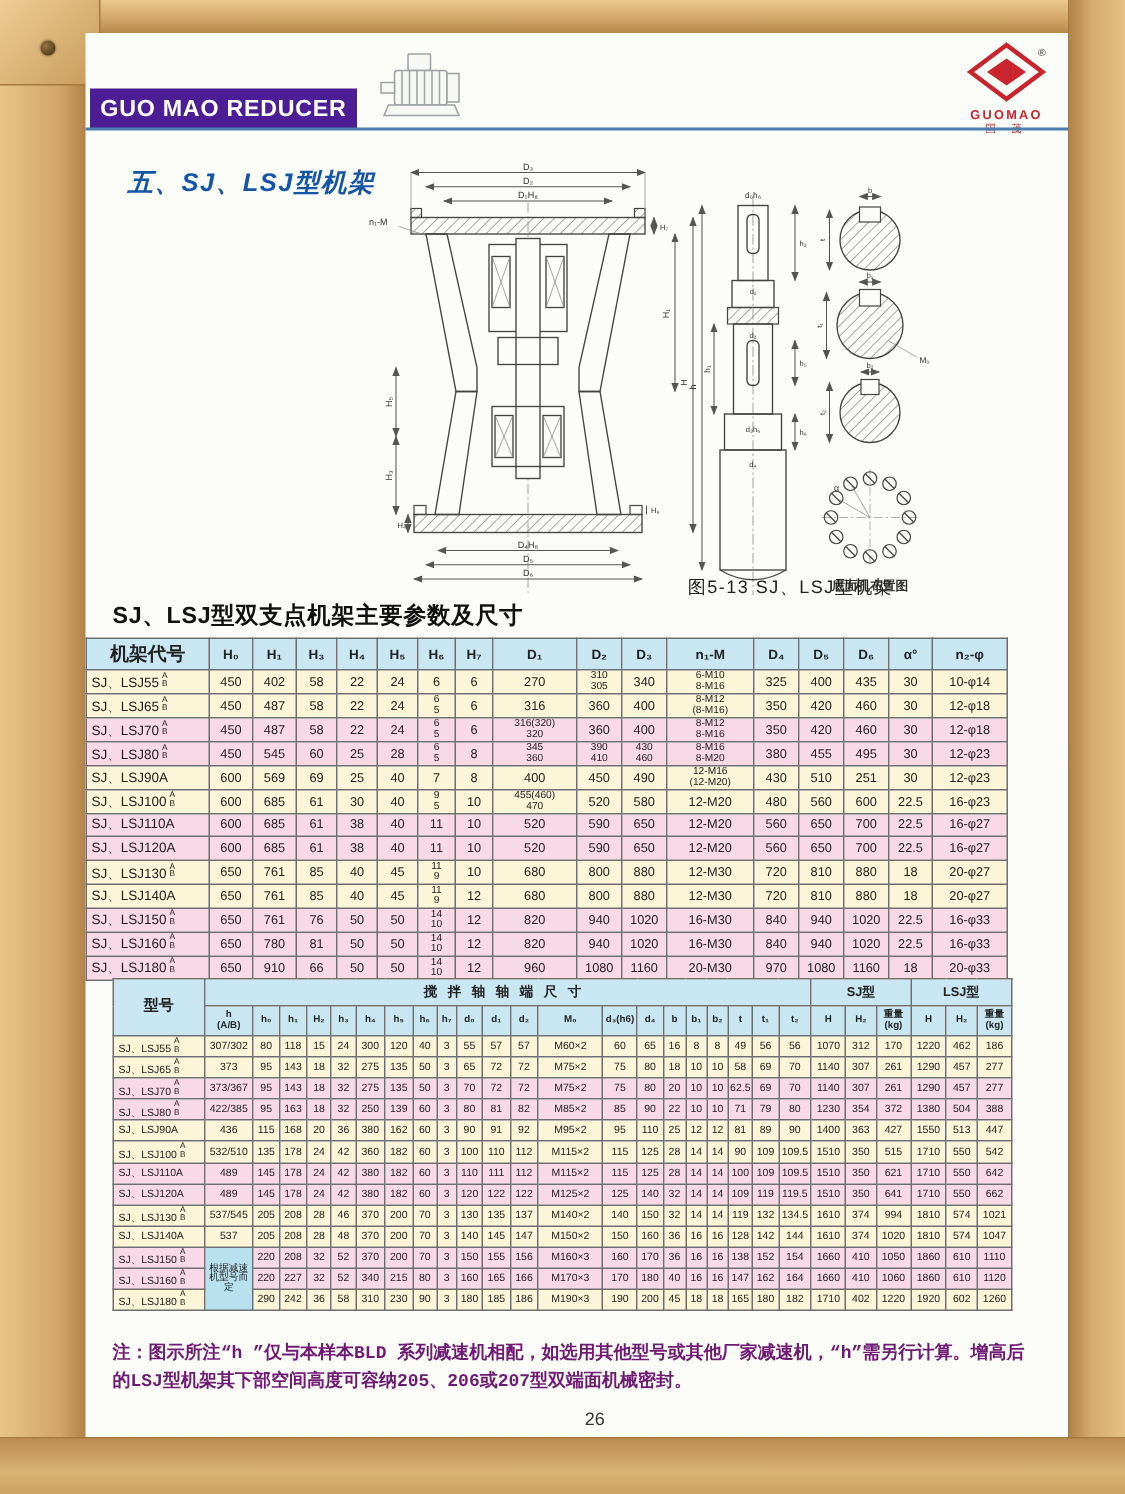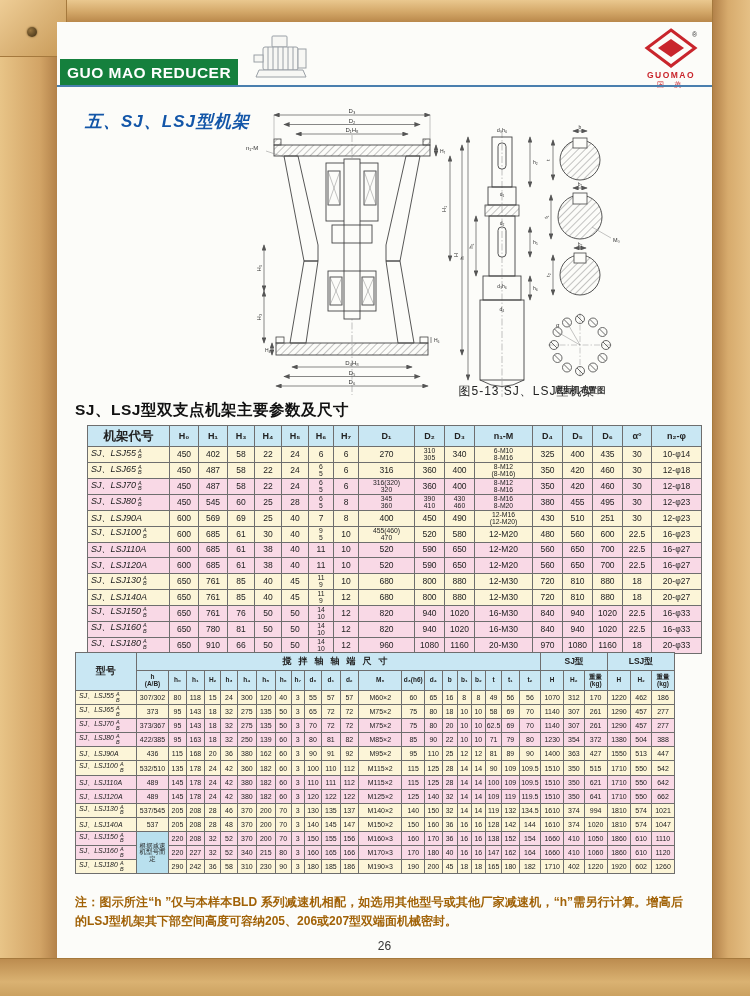--- a/index.html
+++ b/index.html
@@ -24,21 +24,21 @@
     background:linear-gradient(180deg,#bc8c4f,#dab272 60%,#caa05f);
     border-top:1px solid #a5793d;}
   .corner-block{left:0;top:0;width:66px;height:56px;
     background:linear-gradient(135deg,#eecd96,#c89a58);
     border-right:1px solid #a5793d;border-bottom:1px solid #a5793d;}
   .screw{position:absolute;left:27px;top:27px;width:10px;height:10px;border-radius:50%;
     background:radial-gradient(circle at 35% 35%,#96743f,#3a2a12);box-shadow:0 0 2px #6b4d22;}
   .page{position:absolute;left:57px;top:22px;width:655px;height:936px;background:#fcfcf9;}
 
   
-  .brand-bar{position:absolute;left:3px;top:37px;width:178px;height:27px;background:#15803d;
+  .brand-bar{position:absolute;left:3px;top:37px;width:178px;height:27px;background:#4c1d95;
     color:#fff;font-weight:bold;font-size:15.5px;letter-spacing:.5px;
     display:flex;align-items:center;justify-content:center;}
   .blue-rule{position:absolute;left:0;top:63px;width:655px;height:2px;background:#4a7fae;}
   .motor-art{position:absolute;left:188px;top:5px;}
   .logo-wrap{position:absolute;left:582px;top:6px;width:64px;text-align:center;color:#c9252c;}
   .logo-word{font-size:8.5px;font-weight:bold;letter-spacing:1.5px;margin-top:-2px;text-align:center;}
   .logo-cn{font-size:7px;letter-spacing:4px;}
 
   .page-title{position:absolute;left:28px;top:88px;font-size:17px;font-weight:bold;color:#1356a8;letter-spacing:1px;font-style:italic;}
   .fig{position:absolute;left:183px;top:83px;}
@@ -46,42 +46,42 @@
 
   .section-title{position:absolute;left:18px;top:378px;font-size:15.5px;font-weight:bold;color:#111;letter-spacing:.5px;}
 
   table{border-collapse:collapse;table-layout:fixed;background:#fff;}
   td,th{border:1px solid #6e6e6e;text-align:center;padding:0;overflow:hidden;white-space:pre-line;color:#222;}
   th{background:#c9e7f3;font-weight:bold;}
   .tint-y td{background:#fcf5d8;}
   .tint-p td{background:#f9d9e6;}
   td.merge-cell{background:#b9e0ee;font-size:6.5px;line-height:1.25;padding:1px;}
 
-  #table1{position:absolute;left:30px;top:403px;width:600px;font-size:8.5px;}
+  #table1{position:absolute;left:0;top:403px;width:600px;font-size:8.5px;}
   #table1 th{font-size:9px;height:20px;}
   #table1 th.first{font-size:12.5px;}
   #table1 td{height:14.6px;line-height:1.05;}
   #table1 td.stk, #table1 th.stk{font-size:6.8px;line-height:1.1;}
   .lblcell{text-align:left !important;}
-  .lblwrap{display:flex;align-items:flex-start;gap:2px;padding-left:3px;font-style:italic;}
+  .lblwrap{display:flex;align-items:flex-end;gap:2px;padding-left:3px;}
   #table1 .lab{font-size:9px;white-space:nowrap;}
   .ab{font-size:5.5px;line-height:1.05;white-space:pre-line;text-align:center;}
 
   #table2{position:absolute;left:18px;top:630px;width:600px;font-size:7px;}
   #table2 th{font-size:7px;line-height:1.05;}
   #table2 tr.grp th{height:17px;}
   #table2 th.shaft-grp{font-size:9px;letter-spacing:7px;}
   #table2 th.model-h{font-size:10px;margin-left:20px;}
   #table2 th.type-grp{font-size:8.5px;margin-top:16px;}
   #table2 tr.sub th{font-size:6.5px;height:19px;}
   #table2 td{height:13.1px;line-height:1.0;}
   #table2 .lab{font-size:7px;white-space:nowrap;}
 
-  .note{position:absolute;left:18px;top:871px;width:608px;font-size:12px;font-weight:600;color:#a16207;line-height:1.6;text-align:justify;}
-  .pagenum{position:absolute;left:0;top:917px;width:655px;text-align:center;font-size:12px;color:#333;}
+  .note{position:absolute;left:18px;top:871px;width:608px;font-size:12px;font-weight:600;color:#701a75;line-height:1.6;text-align:justify;font-family:Liberation Mono, monospace;}
+  .pagenum{position:absolute;left:12px;top:917px;width:655px;text-align:center;font-size:12px;color:#333;}
 
   svg text{font-family:"Liberation Sans","DejaVu Sans",sans-serif;fill:#333;}
   .dim{stroke:#555;stroke-width:.7;}
   .thin{stroke:#888;stroke-width:.5;}
   .out{stroke:#444;stroke-width:.9;fill:none;}
 </style>
 </head>
 <body>
 
 <div class="slat slat-top"></div>

